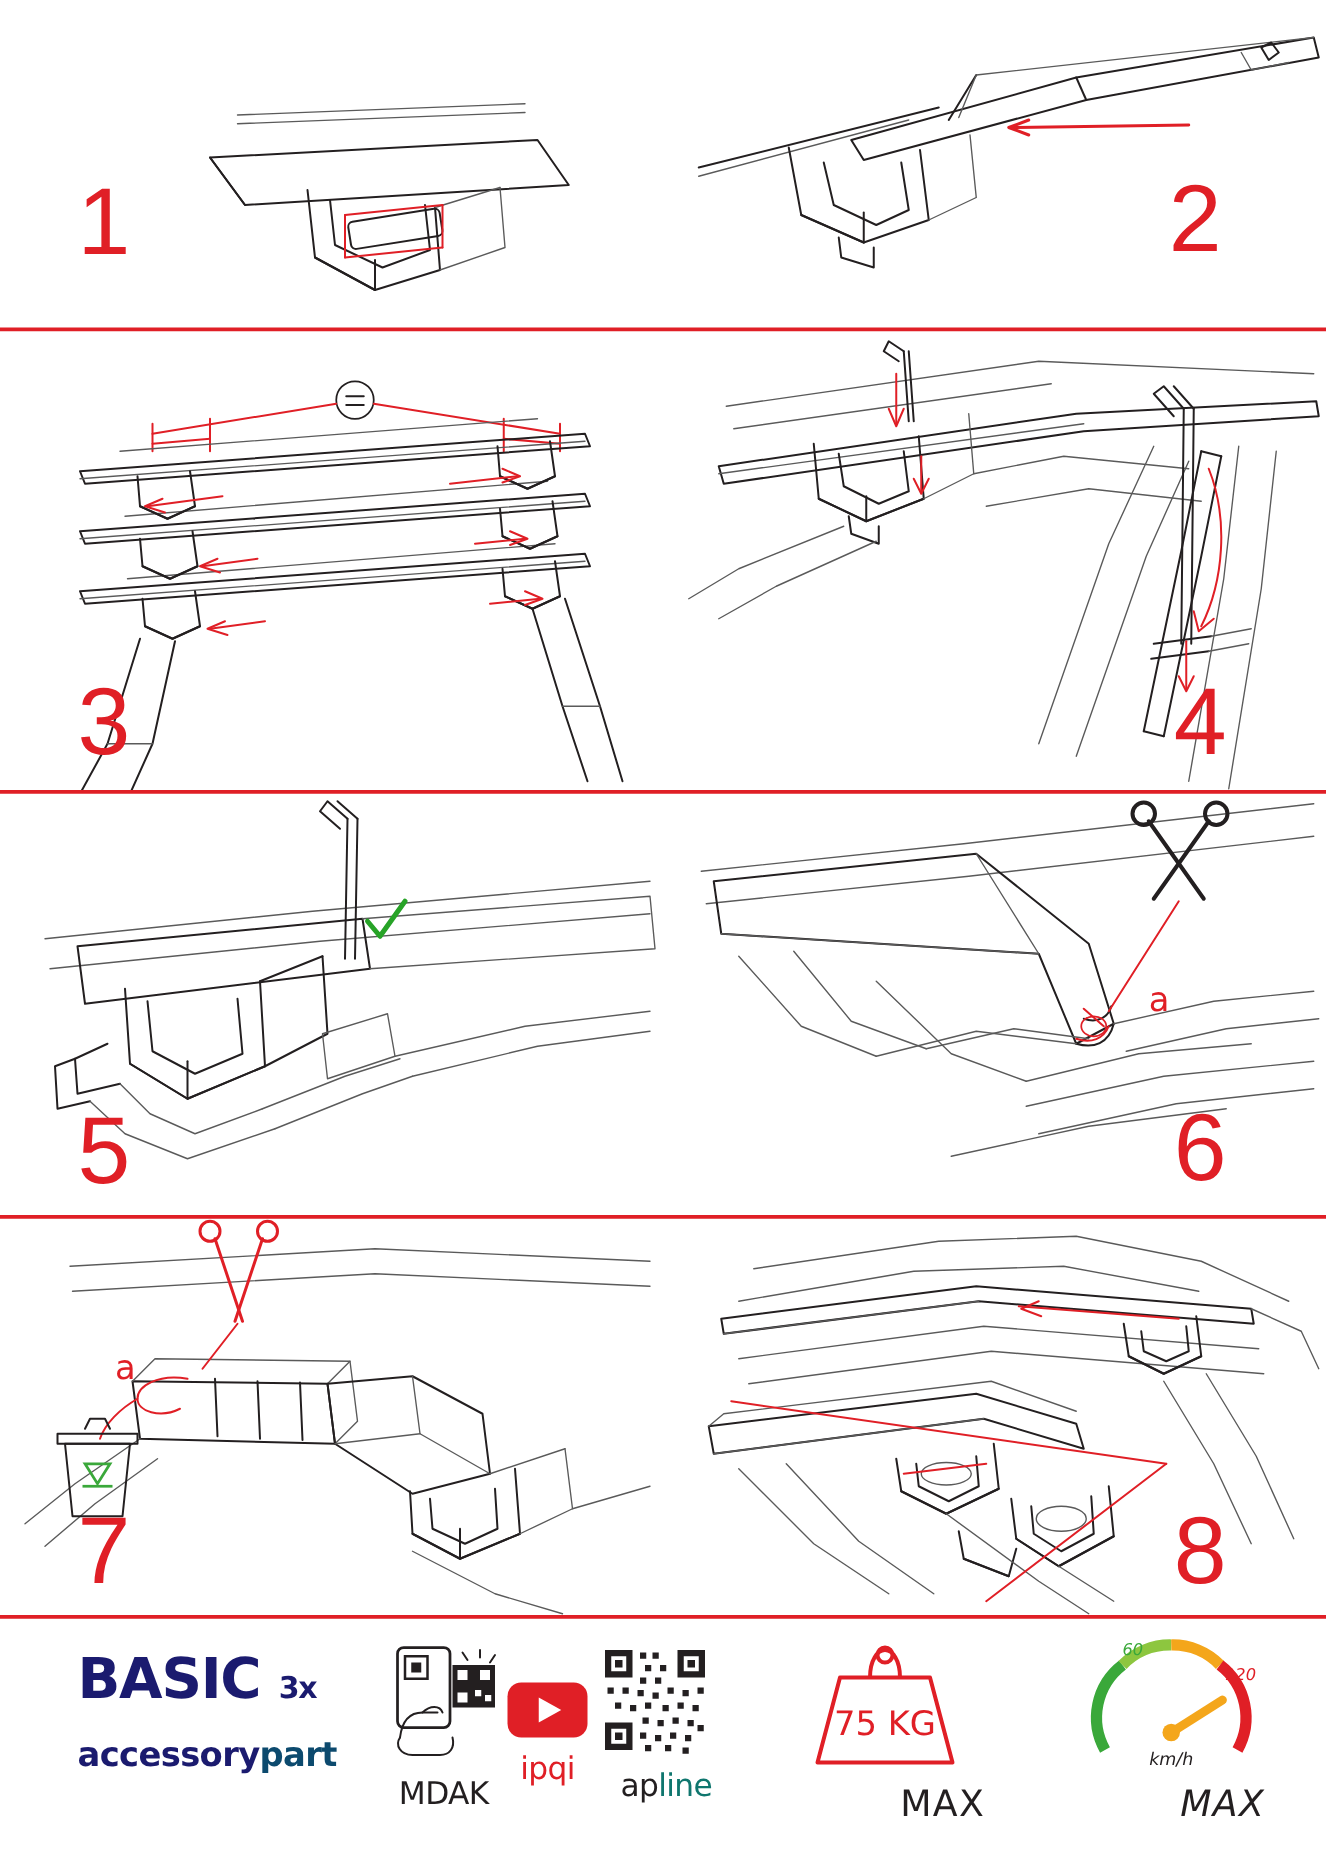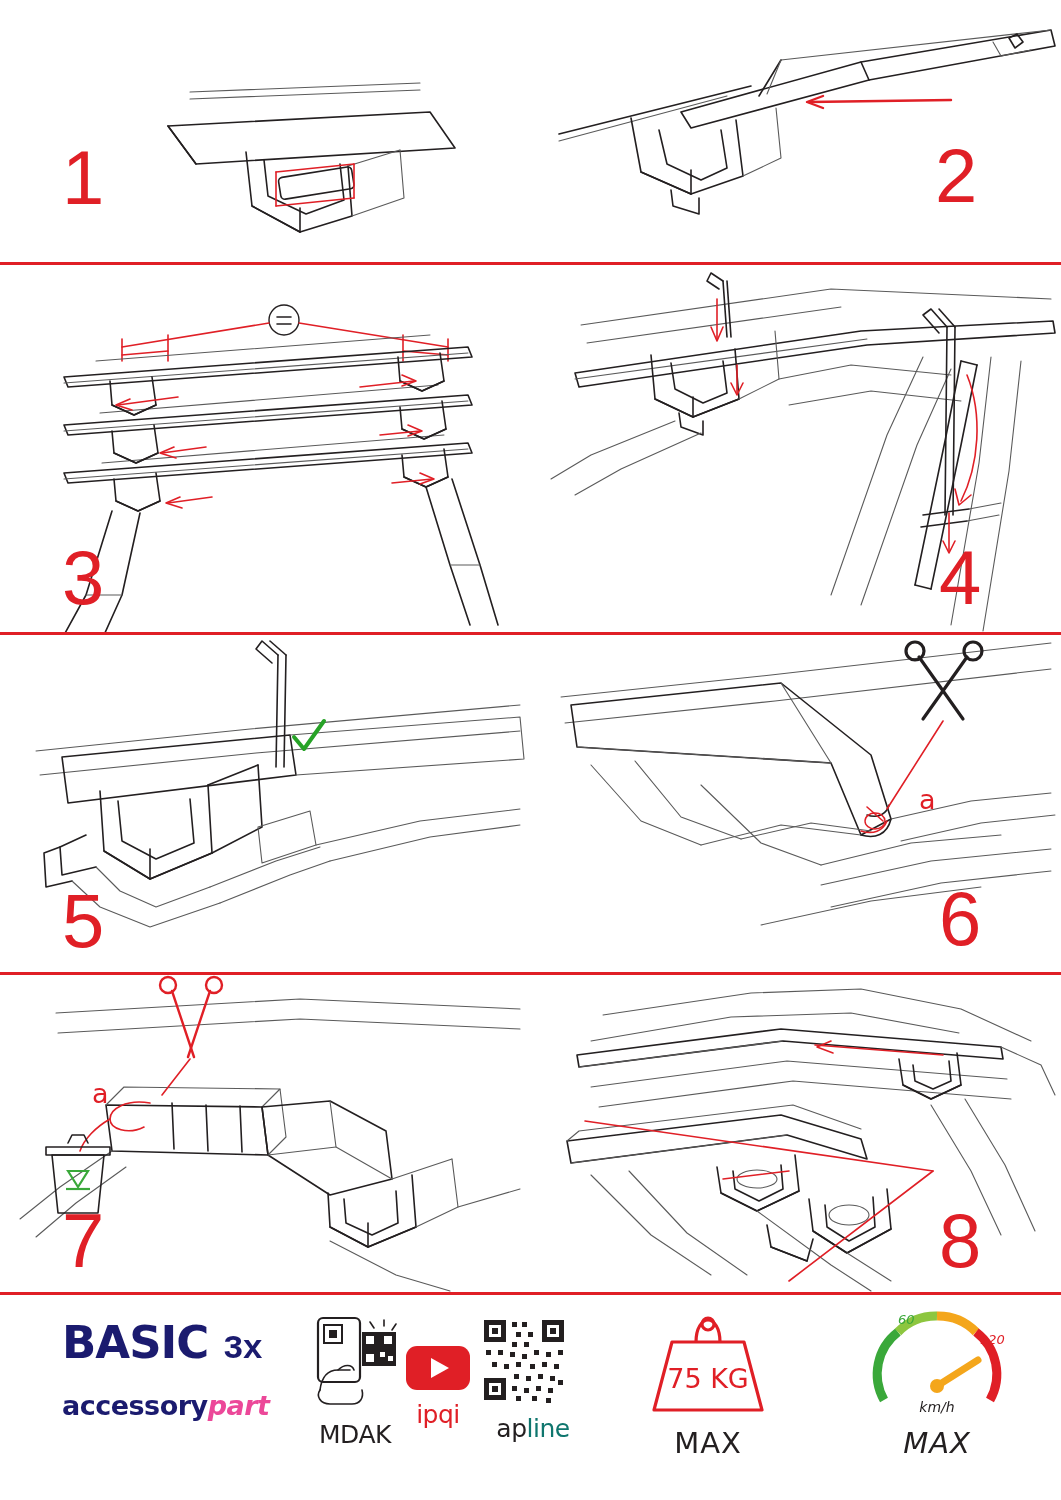--- a/index.html
+++ b/index.html
@@ -64,33 +64,32 @@
   }
   .brand-basic {
     font-family: "DejaVu Sans", sans-serif;
     font-weight: bold;
     font-size: 45px;
     color: #1b1b6f;
     letter-spacing: -1px;
     line-height: 1;
   }
   .brand-basic .x {
-    font-size: 34px;
-    font-family: Liberation Mono, monospace;
+    font-size: 24px;
   }
   .brand-accessory {
     margin-top: 26px;
     font-family: "DejaVu Sans", sans-serif;
     font-weight: bold;
     font-size: 27px;
     color: #1b1b6f;
     letter-spacing: -0.5px;
     line-height: 1;
   }
-  .brand-accessory .part { color: #ec4899; font-style: italic; }
+  .brand-accessory .part { color: #0c4a6e; }
 
   .logo-item {
     position: absolute;
     text-align: center;
   }
   .logo-caption {
     font-family: "DejaVu Sans", sans-serif;
     font-size: 25px;
     letter-spacing: -0.5px;
     margin-top: 8px;
@@ -101,21 +100,21 @@
   .cap-ipqi { color: #e01f26; font-weight: 400; }
   .cap-apline { color: #231f20; }
   .cap-apline .line { color: #0f766e; }
 
   .max-label {
     font-family: "DejaVu Sans", sans-serif;
     font-size: 29px;
     color: #231f20;
     letter-spacing: 1px;
     margin-top: 4px;
-    text-align: center;
+    text-align: right;
   }
   .weight-text {
     font-family: "DejaVu Sans", sans-serif;
     font-size: 27px;
     fill: #e01f26;
   }
   svg { display: block; }
   .ln { fill: none; stroke: #231f20; stroke-width: 1.6; stroke-linecap: round; stroke-linejoin: round; }
   .ln-thin { fill: none; stroke: #5a5a5a; stroke-width: 1.1; stroke-linecap: round; stroke-linejoin: round; }
   .ln-red { fill: none; stroke: #e01f26; stroke-width: 1.6; stroke-linecap: round; stroke-linejoin: round; }

